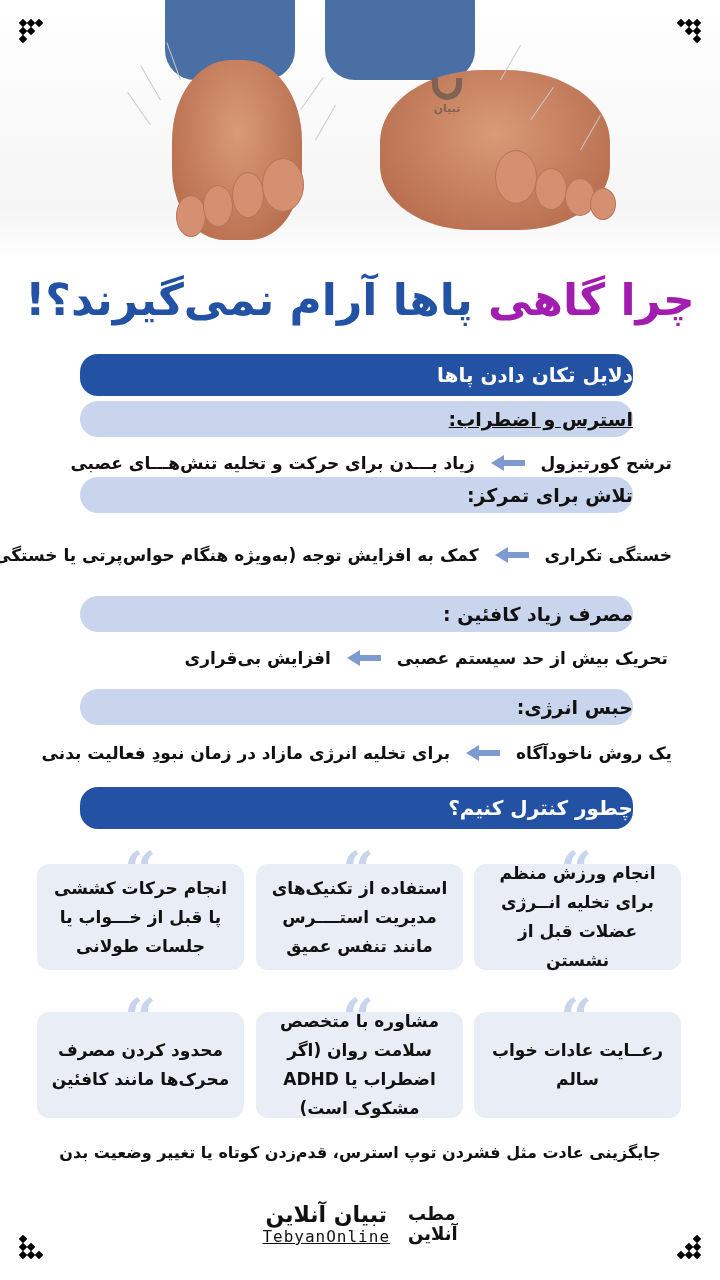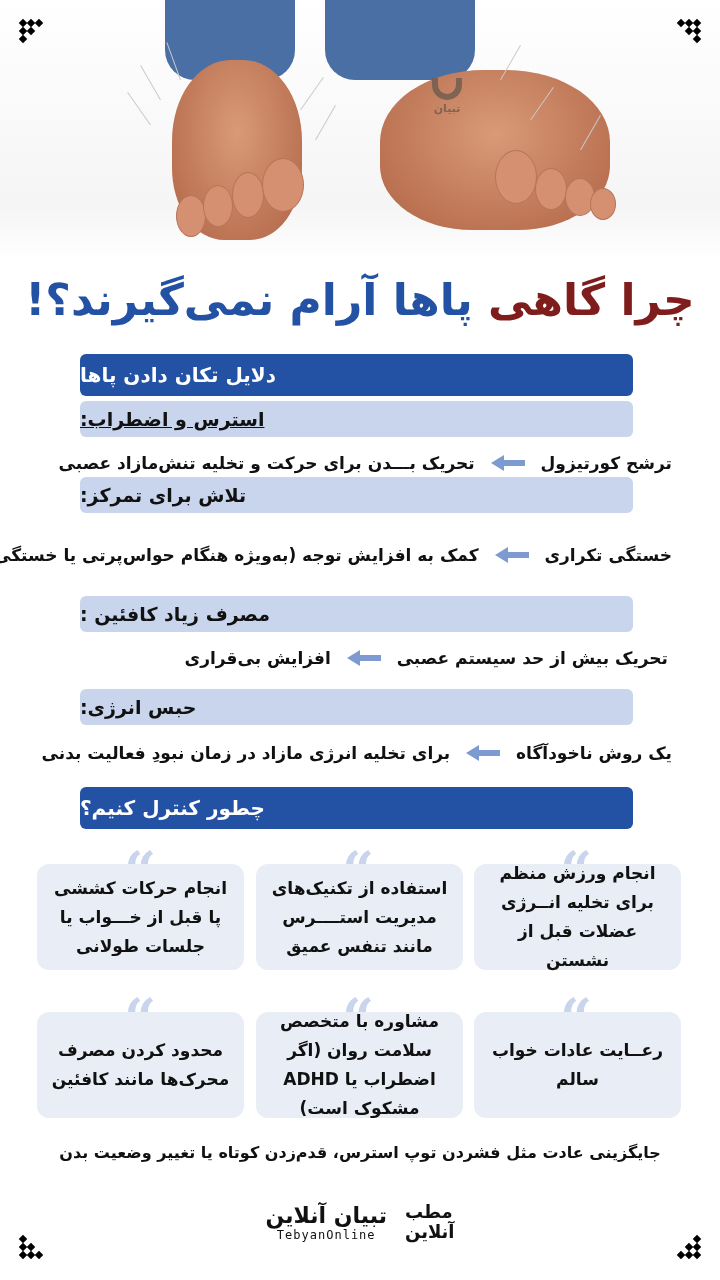--- a/index.html
+++ b/index.html
@@ -8,38 +8,38 @@
   .hero { position:absolute; left:0; top:0; width:720px; height:260px; background:linear-gradient(#fff,#f5f5f5 80%,#fff); overflow:hidden;text-decoration:underline; }
   .jeans { position:absolute; top:0; height:80px; background:#4a6fa5; border-radius:0 0 30px 30px; }
   .foot { position:absolute; background:radial-gradient(ellipse at 50% 40%, #d99a78, #b86f4f 80%); border-radius:45% 45% 40% 40%; }
   .toe { position:absolute; background:#d49070; border-radius:50%; border:1px solid #b77559; }
   .needle { position:absolute; width:1px; height:40px; background:#c9c9c9; transform-origin:bottom; }
   .wm { position:absolute; left:425px; top:78px; width:44px; text-align:center; color:#6d5b50; opacity:.8; font-size:11px; font-weight:bold; }
   .wm .mark { width:30px; height:22px; margin:0 auto 2px; border-radius:0 0 15px 15px; border:6px solid #6d5b50; border-top:none; box-sizing:border-box; }
   .corner { position:absolute; width:24px; height:24px; }
   .corner i { position:absolute; width:6px; height:6px; background:#000; transform:rotate(45deg); }
   .title { position:absolute; top:268px; left:0; width:720px; text-align:center; font-size:44px; font-weight:bold; direction:rtl; line-height:64px; }
-  .title .dark { color:#7f1d1d; }
+  .title .dark { color:#a21caf; }
   .title .blue { color:#2351a3; }
-  .pill { position:absolute; left:80px; width:553px; border-radius:6px; text-align:left; direction:rtl; font-weight:bold; box-sizing:border-box; }
+  .pill { position:absolute; left:80px; width:553px; border-radius:18px; text-align:right; direction:rtl; font-weight:bold; box-sizing:border-box; }
   .pill.primary { background:#2351a3; color:#fff; height:42px; line-height:42px; font-size:20px; }
   .pill.secondary { background:#c9d5ec; color:#111; height:36px; line-height:36px; font-size:19px; }
   .row { position:absolute; left:0; width:720px; direction:rtl; font-weight:bold; font-size:17px; white-space:nowrap; padding-right:48px; box-sizing:border-box; }
   .row span { vertical-align:middle; }
   .arrow { display:inline-block; width:34px; height:16px; margin:0 10px; position:relative; vertical-align:middle; }
   .arrow .shaft { position:absolute; left:12px; top:5px; width:22px; height:6px; background:#7e9bd1; }
   .arrow .head { position:absolute; left:0; top:0; width:0; height:0; border-top:8px solid transparent; border-bottom:8px solid transparent; border-right:13px solid #7e9bd1; }
   .card { position:absolute; width:207px; height:106px; background:#e8edf6; border-radius:12px; direction:rtl; text-align:center; font-weight:bold; font-size:17px; line-height:29px; display:flex; align-items:center; justify-content:center; }
   .card .txt { padding:0 10px; }
   .quote { position:absolute; width:40px; height:24px; color:#c9d5ec; font-size:56px; line-height:48px; font-family:"DejaVu Serif", serif; text-align:center; font-weight:bold; }
   .footer-text { position:absolute; top:1143px; left:0; width:720px; text-align:center; direction:rtl; font-size:16px; font-weight:bold; }
   .logos { position:absolute; top:1202px; left:0; width:720px; display:flex; justify-content:center; gap:18px; align-items:center; }
   .logo-tebyan { text-align:center; direction:rtl; }
   .logo-tebyan .fa { font-size:22px; font-weight:bold; }
-  .logo-tebyan .en { font-family:"DejaVu Sans Mono", monospace; font-size:12px; letter-spacing:1px; direction:ltr; }
+  .logo-tebyan .en { font-family:"DejaVu Sans Mono", monospace; font-size:16px; letter-spacing:1px; direction:ltr;text-decoration:underline; }
   .logo-matab { font-size:18px; font-weight:bold; line-height:20px; direction:rtl; text-align:left; }
 </style>
 </head>
 <body>
 
 <div class="hero">
   <div class="jeans" style="left:165px;width:130px;"></div>
   <div class="jeans" style="left:325px;width:150px;"></div>
   <div class="foot" style="left:172px;top:60px;width:130px;height:180px;"></div>
   <div class="toe" style="left:176px;top:195px;width:28px;height:40px;"></div>
@@ -102,21 +102,21 @@
   <span class="dark">چرا گاهی</span>
   <span class="blue">پاها آرام نمی‌گیرند؟!</span>
 </div>
 
 <div class="pill primary" style="top:354px;">دلایل تکان دادن پاها</div>
 
 <div class="pill secondary" style="top:401px;text-decoration:underline;">استرس و اضطراب:</div>
 <div class="row" style="top:452px;">
   <span>ترشح کورتیزول</span>
   <span class="arrow"><span class="head"></span><span class="shaft"></span></span>
-  <span>تحریک بـــدن برای حرکت و تخلیه تنش‌مازاد عصبی</span>
+  <span>زیاد بـــدن برای حرکت و تخلیه تنش‌هـــای عصبی</span>
 </div>
 
 <div class="pill secondary" style="top:477px;">تلاش برای تمرکز:</div>
 <div class="row" style="top:544px;padding-right:48px;">
   <span>خستگی تکراری</span>
   <span class="arrow"><span class="head"></span><span class="shaft"></span></span>
   <span>کمک به افزایش توجه (به‌ویژه هنگام حواس‌پرتی یا خستگی)</span>
 </div>
 
 <div class="pill secondary" style="top:596px;">مصرف زیاد کافئین :</div>

